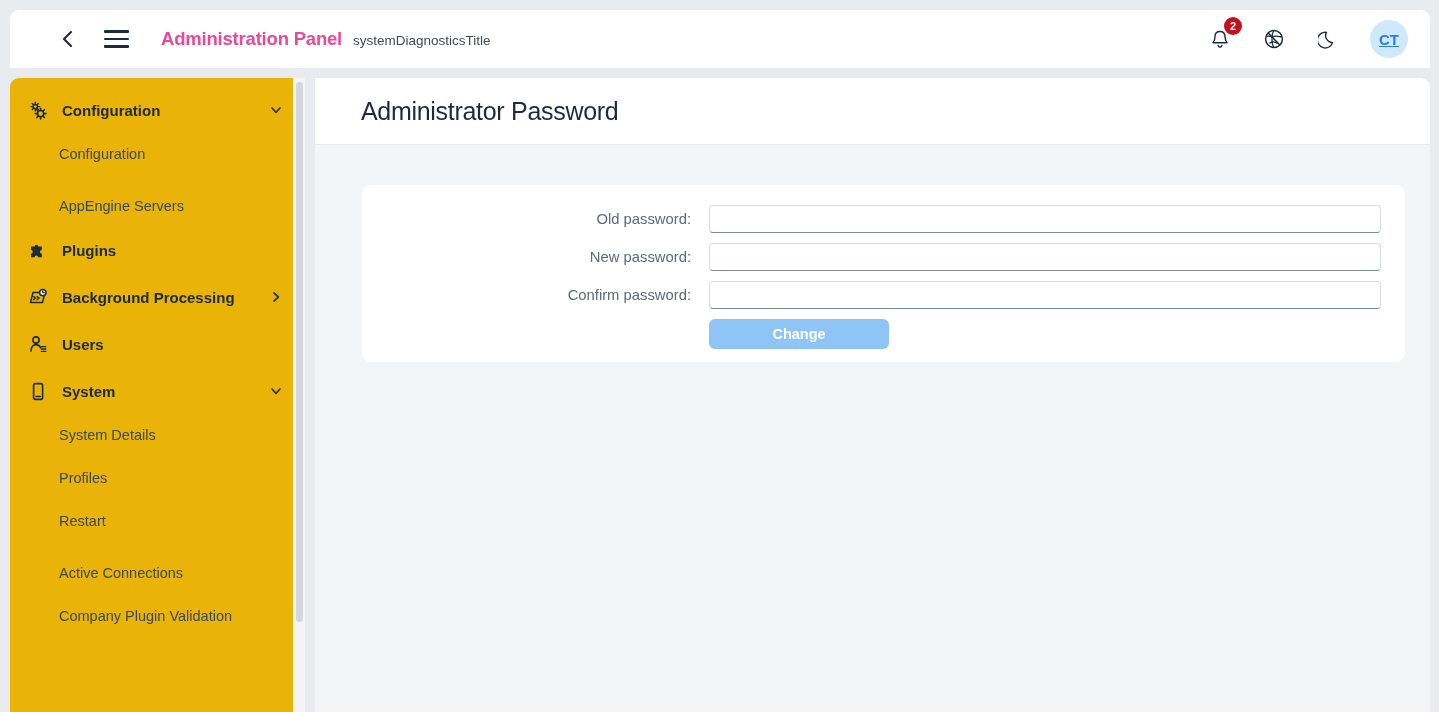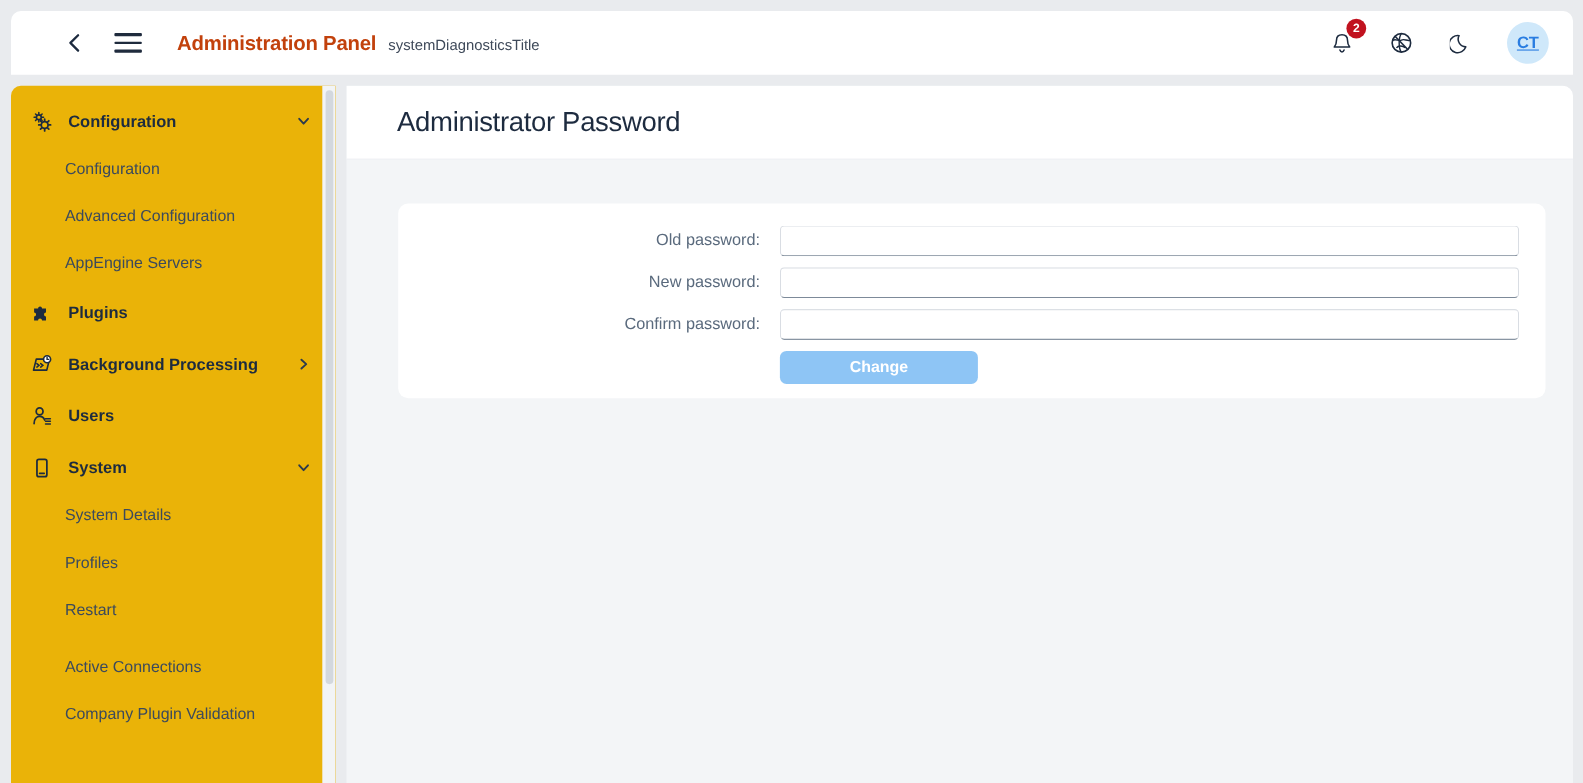--- a/index.html
+++ b/index.html
@@ -28,21 +28,21 @@
     cursor: pointer;
   }
   .hdr-burger {
     width: 30px; height: 30px; margin-left: 22px;
     display: flex; flex-direction: column; justify-content: center;
     gap: 5px; cursor: pointer;
   }
   .hdr-burger span { display: block; width: 25px; height: 2.6px; background: #1f2b3d; border-radius: 1px; }
   .hdr-title {
     margin-left: 27px;
-    font-size: 18.5px; font-weight: bold; color: #c2410c;
+    font-size: 18.5px; font-weight: bold; color: #ec4899;
     letter-spacing: -0.2px;
   }
   .hdr-subtitle {
     margin-left: 11px; font-size: 13.5px; color: #3f4a5a; align-self: center;
     padding-top: 2px;
   }
   .hdr-right {
     margin-left: auto; margin-right: 22px;
     display: flex; align-items: center; gap: 26px;
   }
@@ -230,23 +230,20 @@
           <path d="M3 5 L7 9.4 L11 5" fill="none" stroke="#2c3a4d" stroke-width="1.7" stroke-linecap="round" stroke-linejoin="round"></path>
         </svg>
       </span>
     </div>
 
     <div class="sp-2"></div>
     <div class="sb-item">
       <span>Configuration</span>
     </div>
     <div class="sp-2"></div>
-    <div class="sb-item">
-      <span>Advanced Configuration</span>
-    </div>
     <div class="sp-2"></div>
     <div class="sb-item">
       <span>AppEngine Servers</span>
     </div>
     <div class="sp-2"></div>
 
     <div class="sb-group">
       <span class="sb-group-icon">
         <svg width="21" height="21" viewBox="0 0 21 21">
           <path d="M3 6.5 h3.6 a1.8 1.8 0 1 1 3.6 0 h3.6 v3.6 a1.8 1.8 0 1 0 0 3.6 v3.6 h-3.6 a1.8 1.8 0 1 0 -3.6 0 H3 v-3.6 a1.8 1.8 0 1 0 0 -3.6 Z" fill="#1d2b3f"></path>

